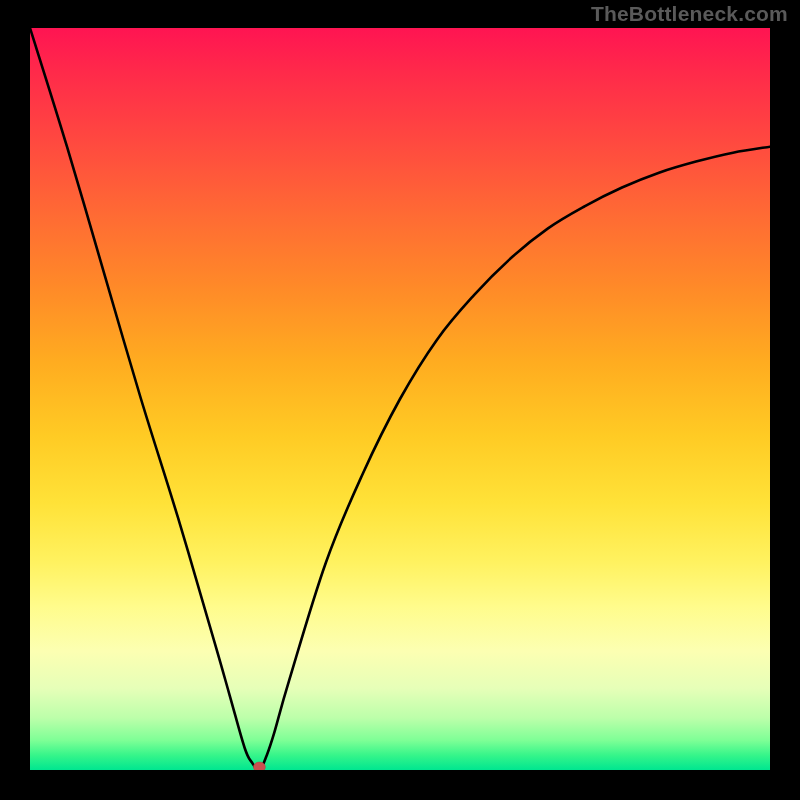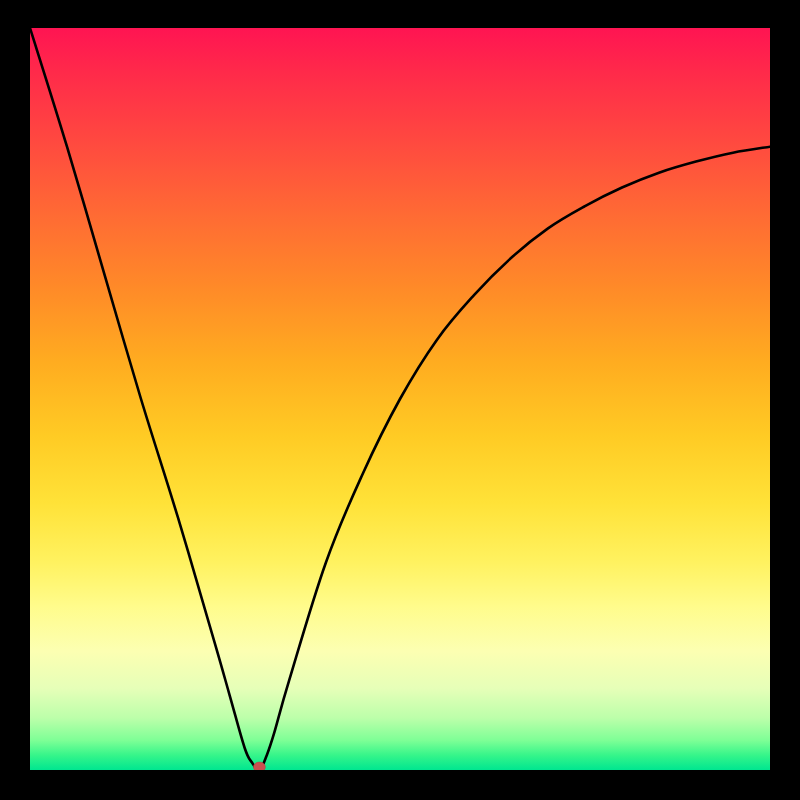--- a/index.html
+++ b/index.html
@@ -64,19 +64,20 @@
   .marker {
     fill: #c94f4f;
     stroke: #b44040;
     stroke-width: 0.5;
   }
 </style>
 </head>
 <body>
 
 <div class="container">
+  <div class="watermark">TheBottleneck.com</div>
   <div class="plot-frame">
     <svg class="curve-svg" viewBox="0 0 740 742" preserveAspectRatio="none">
       <path id="curve-path" class="curve" d="M 0.00 0.00 C 6.66 21.37, 23.68 74.65, 37.00 118.72 C 50.32 162.79, 60.68 199.45, 74.00 244.86 C 87.32 290.27, 97.68 326.93, 111.00 371.00 C 124.32 415.07, 134.68 445.65, 148.00 489.72 C 161.32 533.79, 175.68 583.81, 185.00 615.86 C 194.32 647.91, 194.47 649.10, 199.80 667.80 C 205.13 686.50, 210.60 707.72, 214.60 719.74 C 218.60 731.76, 219.34 730.57, 222.00 734.58 C 224.66 738.59, 226.74 743.34, 229.40 742.00 C 232.06 740.66, 234.14 733.84, 236.80 727.16 C 239.46 720.48, 240.20 718.26, 244.20 704.90 C 248.20 691.54, 249.68 683.68, 259.00 652.96 C 268.32 622.24, 282.68 571.64, 296.00 534.24 C 309.32 496.84, 319.68 474.58, 333.00 445.20 C 346.32 415.82, 356.68 395.04, 370.00 371.00 C 383.32 346.96, 393.68 330.34, 407.00 311.64 C 420.32 292.94, 430.68 281.81, 444.00 267.12 C 457.32 252.43, 467.68 242.04, 481.00 230.02 C 494.32 218.00, 504.68 209.69, 518.00 200.34 C 531.32 190.99, 541.68 185.43, 555.00 178.08 C 568.32 170.73, 578.68 165.54, 592.00 159.53 C 605.32 153.52, 615.68 149.36, 629.00 144.69 C 642.32 140.02, 652.68 137.17, 666.00 133.56 C 679.32 129.95, 689.68 127.33, 703.00 124.66 C 716.32 121.98, 733.34 119.79, 740.00 118.72"></path>
       <ellipse id="marker-dot" class="marker" rx="6" ry="5" cx="229.40" cy="739.00"></ellipse>
     </svg>
   </div>
 </div>
 
 </body></html>

